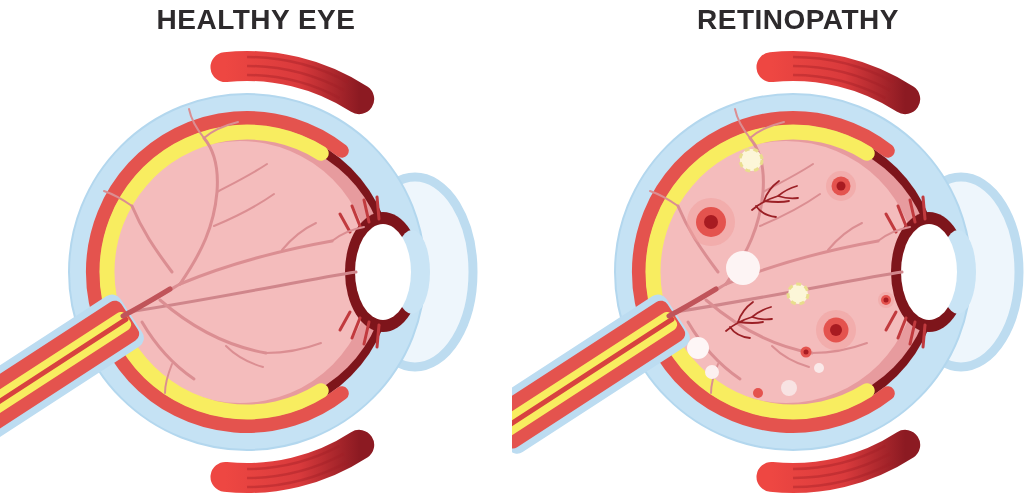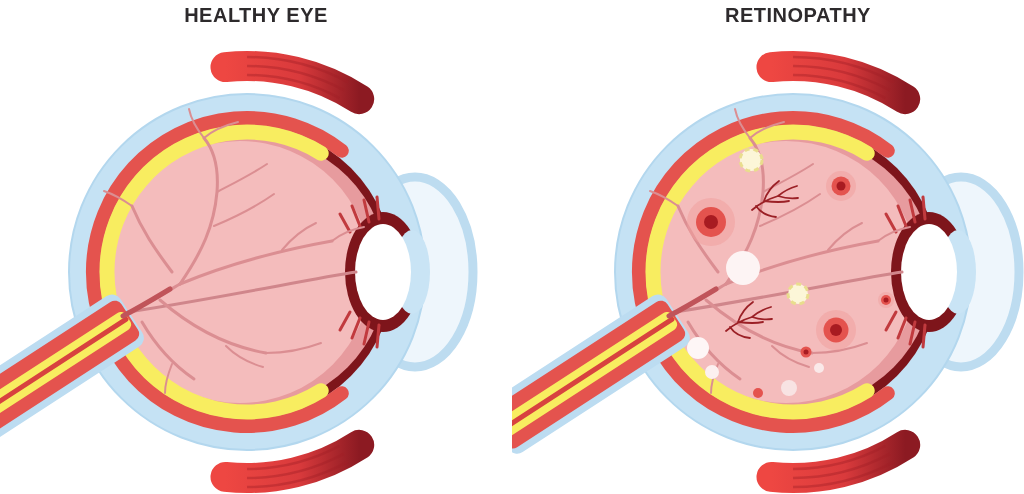--- a/index.html
+++ b/index.html
@@ -1,21 +1,21 @@
 <!DOCTYPE html>
 <html><head>
 <meta charset="utf-8">
 <style>
   html,body{margin:0;padding:0;background:#ffffff;}
   body{width:1024px;height:494px;overflow:hidden;font-family:"Liberation Sans",sans-serif;}
   .figure{display:flex;width:1024px;height:494px;background:#ffffff;}
   .panel{position:relative;width:512px;height:494px;}
   .panel h1{
     position:absolute;top:4px;left:0;width:100%;margin:0;
-    text-align:center;font-size:20px;font-weight:800;letter-spacing:.5px;color:#2d2a2c;
+    text-align:center;font-size:28px;font-weight:800;letter-spacing:.5px;color:#2d2a2c;
   }
   .panel--right h1{transform:translateX(30px);}
   svg.eye{position:absolute;left:0;top:0;}
   .defs-holder{position:absolute;width:0;height:0;overflow:hidden;}
 </style>
 </head>
 <body>
 
 <svg class="defs-holder" width="0" height="0" aria-hidden="true">
   <defs>

